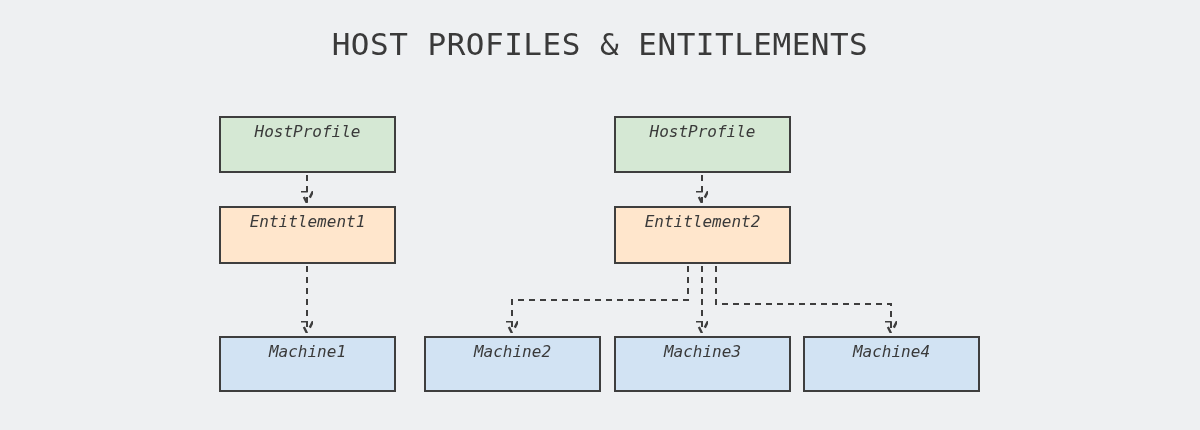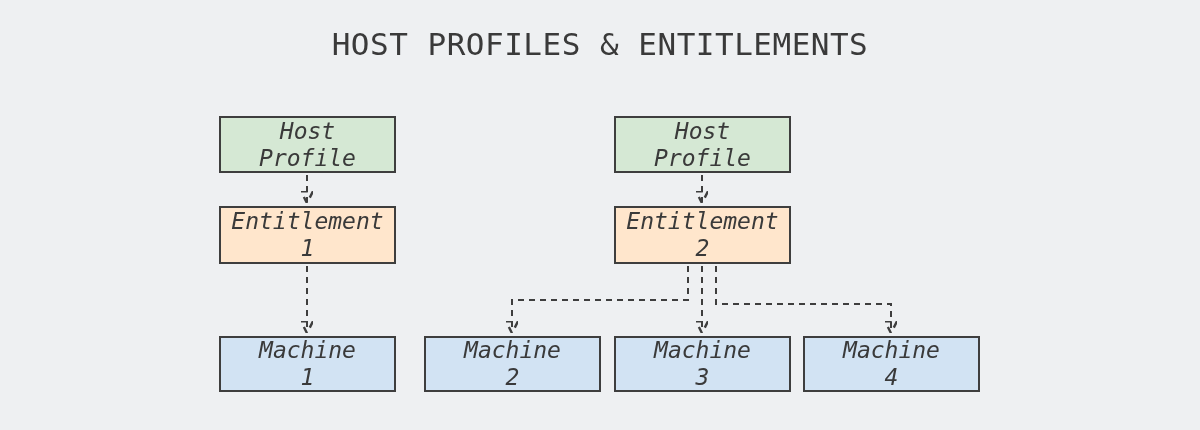--- a/index.html
+++ b/index.html
@@ -53,25 +53,24 @@
     fill:none;
     stroke:var(--stroke);
     stroke-width:2;
     stroke-dasharray:6 5;
   }
   .node{
     position:absolute;
     box-sizing:border-box;
     border:2px solid var(--stroke);
     display:flex;
-    flex-direction:column;
-    align-items:center;
+    align-items:flex-start;
     justify-content:center;
     font-style:italic;
-    font-size:23px;
+    font-size:16px;
     line-height:27px;
     color:var(--text);
     text-align:center;
   }
   .node.green{background:var(--green);}
   .node.orange{background:var(--orange);}
   .node.blue{background:var(--blue);}
 
   
   .hp1 {left:219px; top:116px; width:177px; height:57px;}

